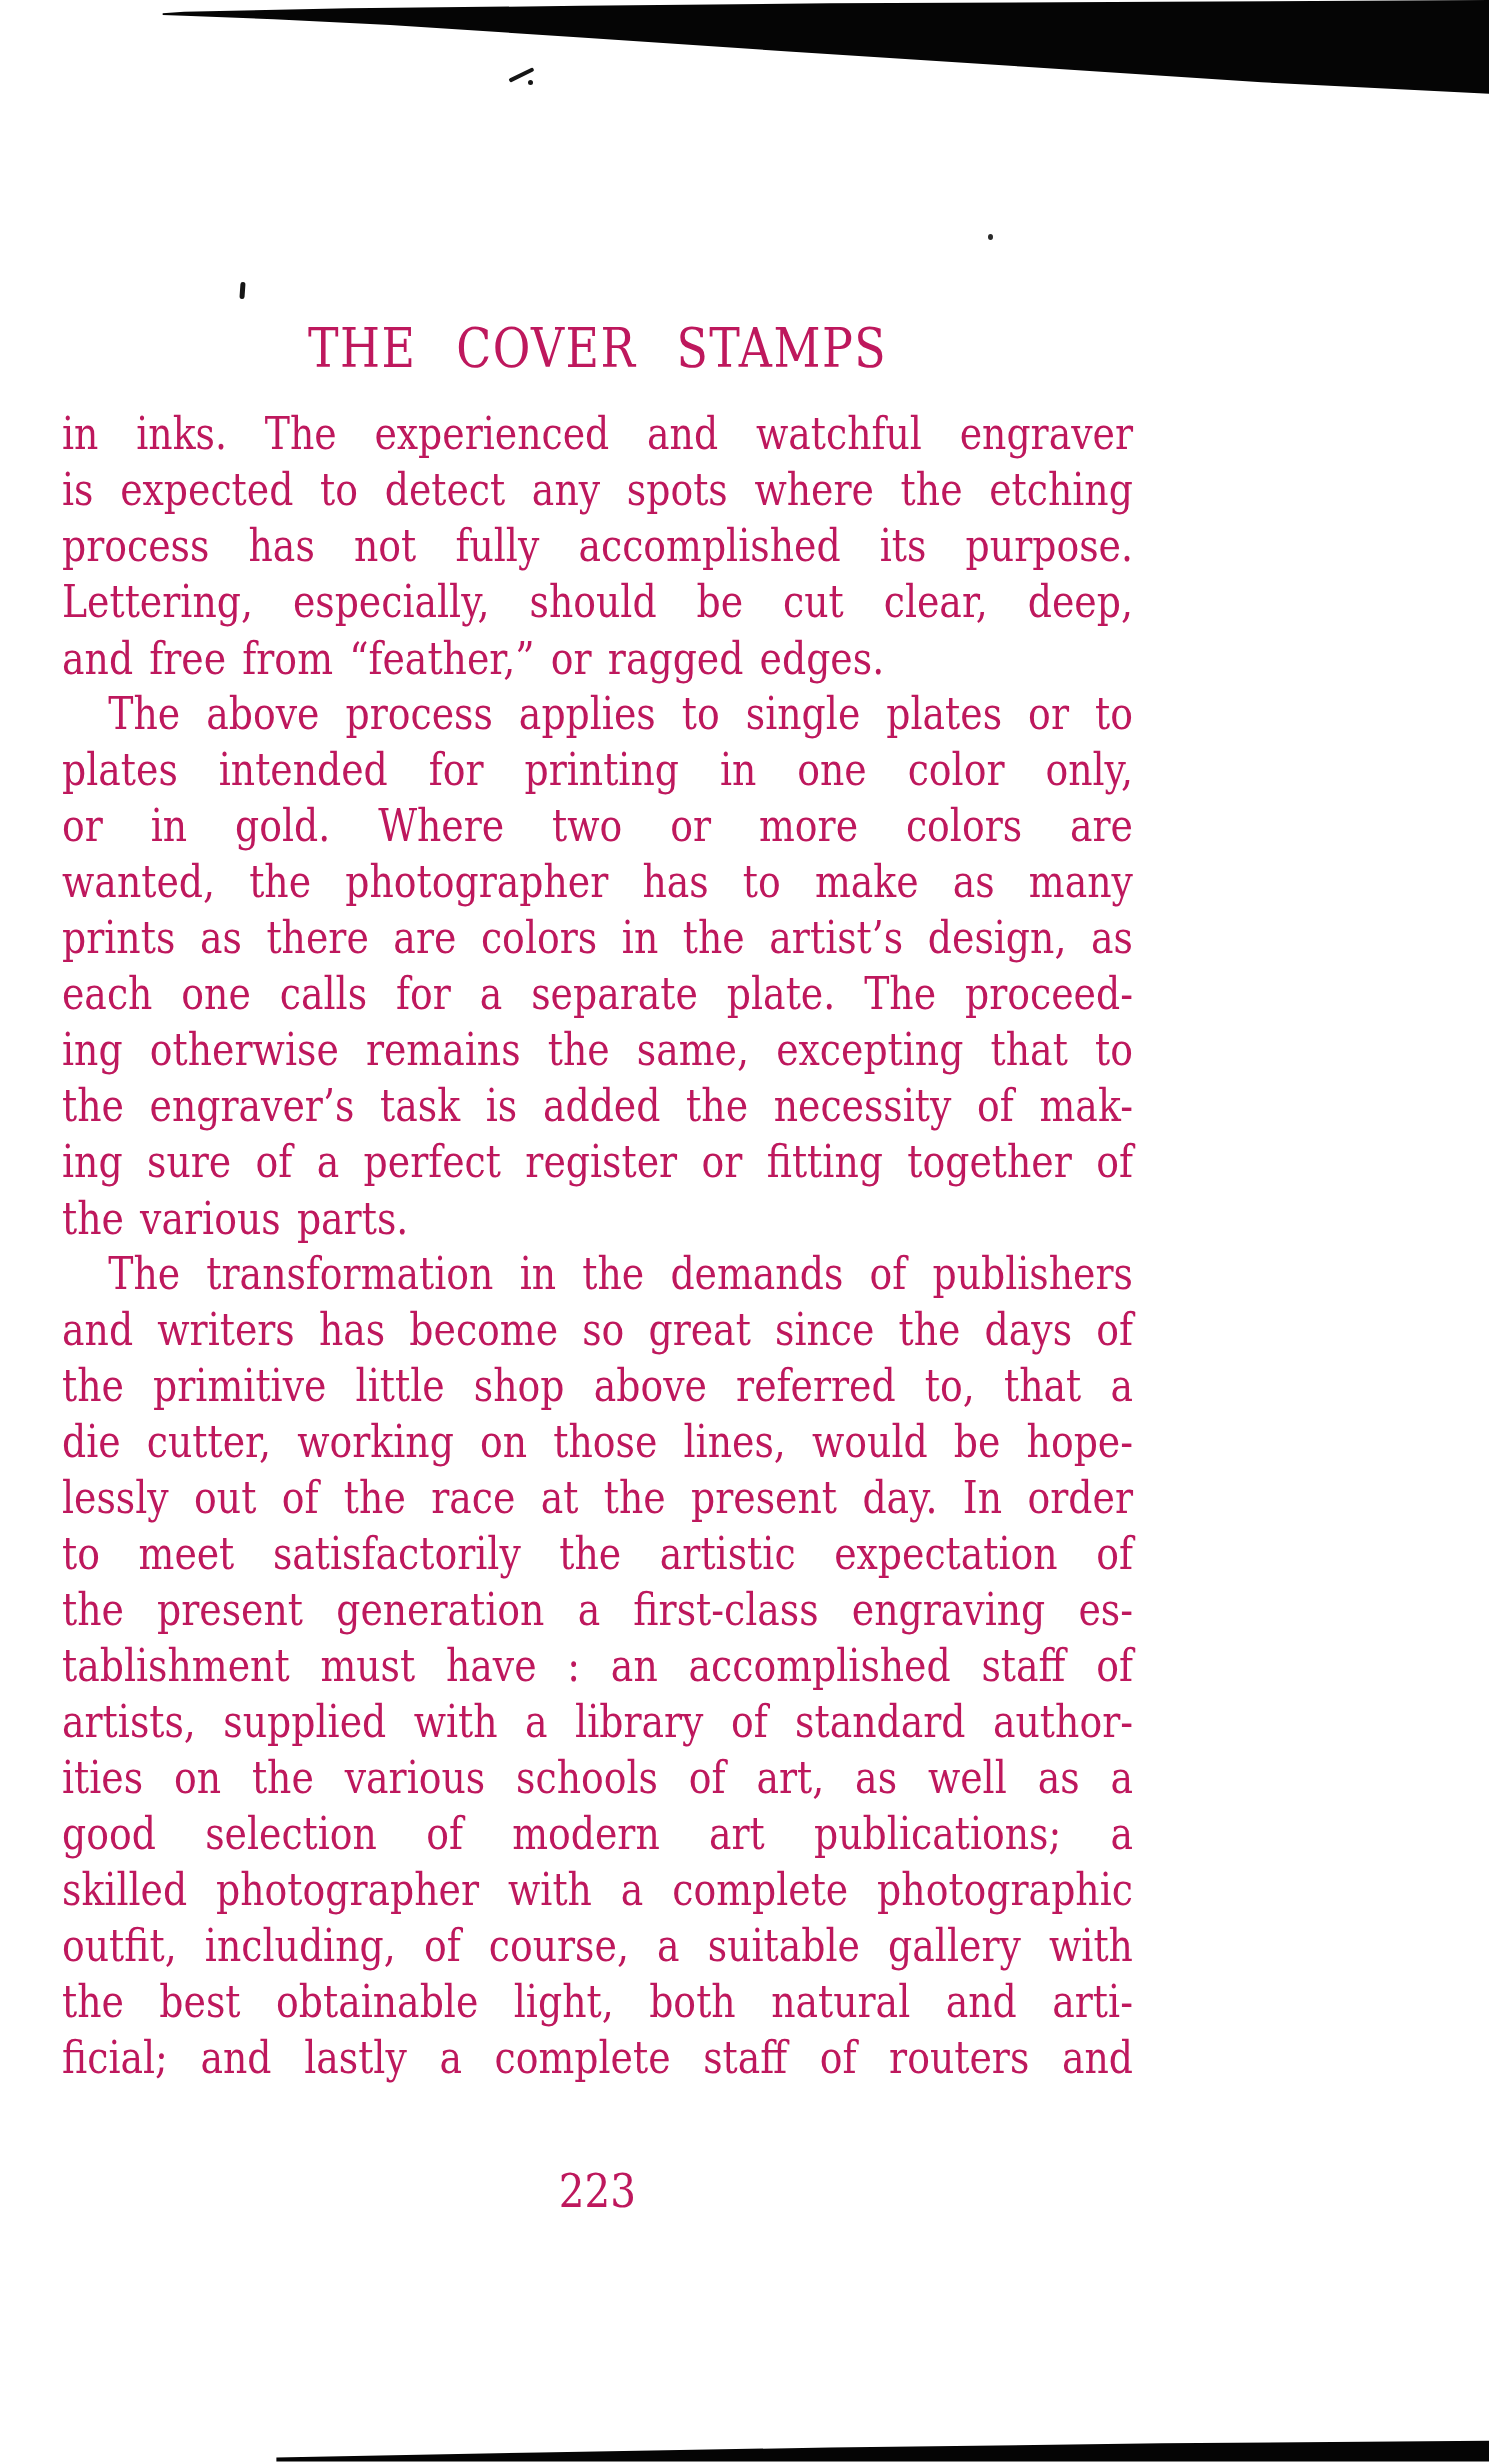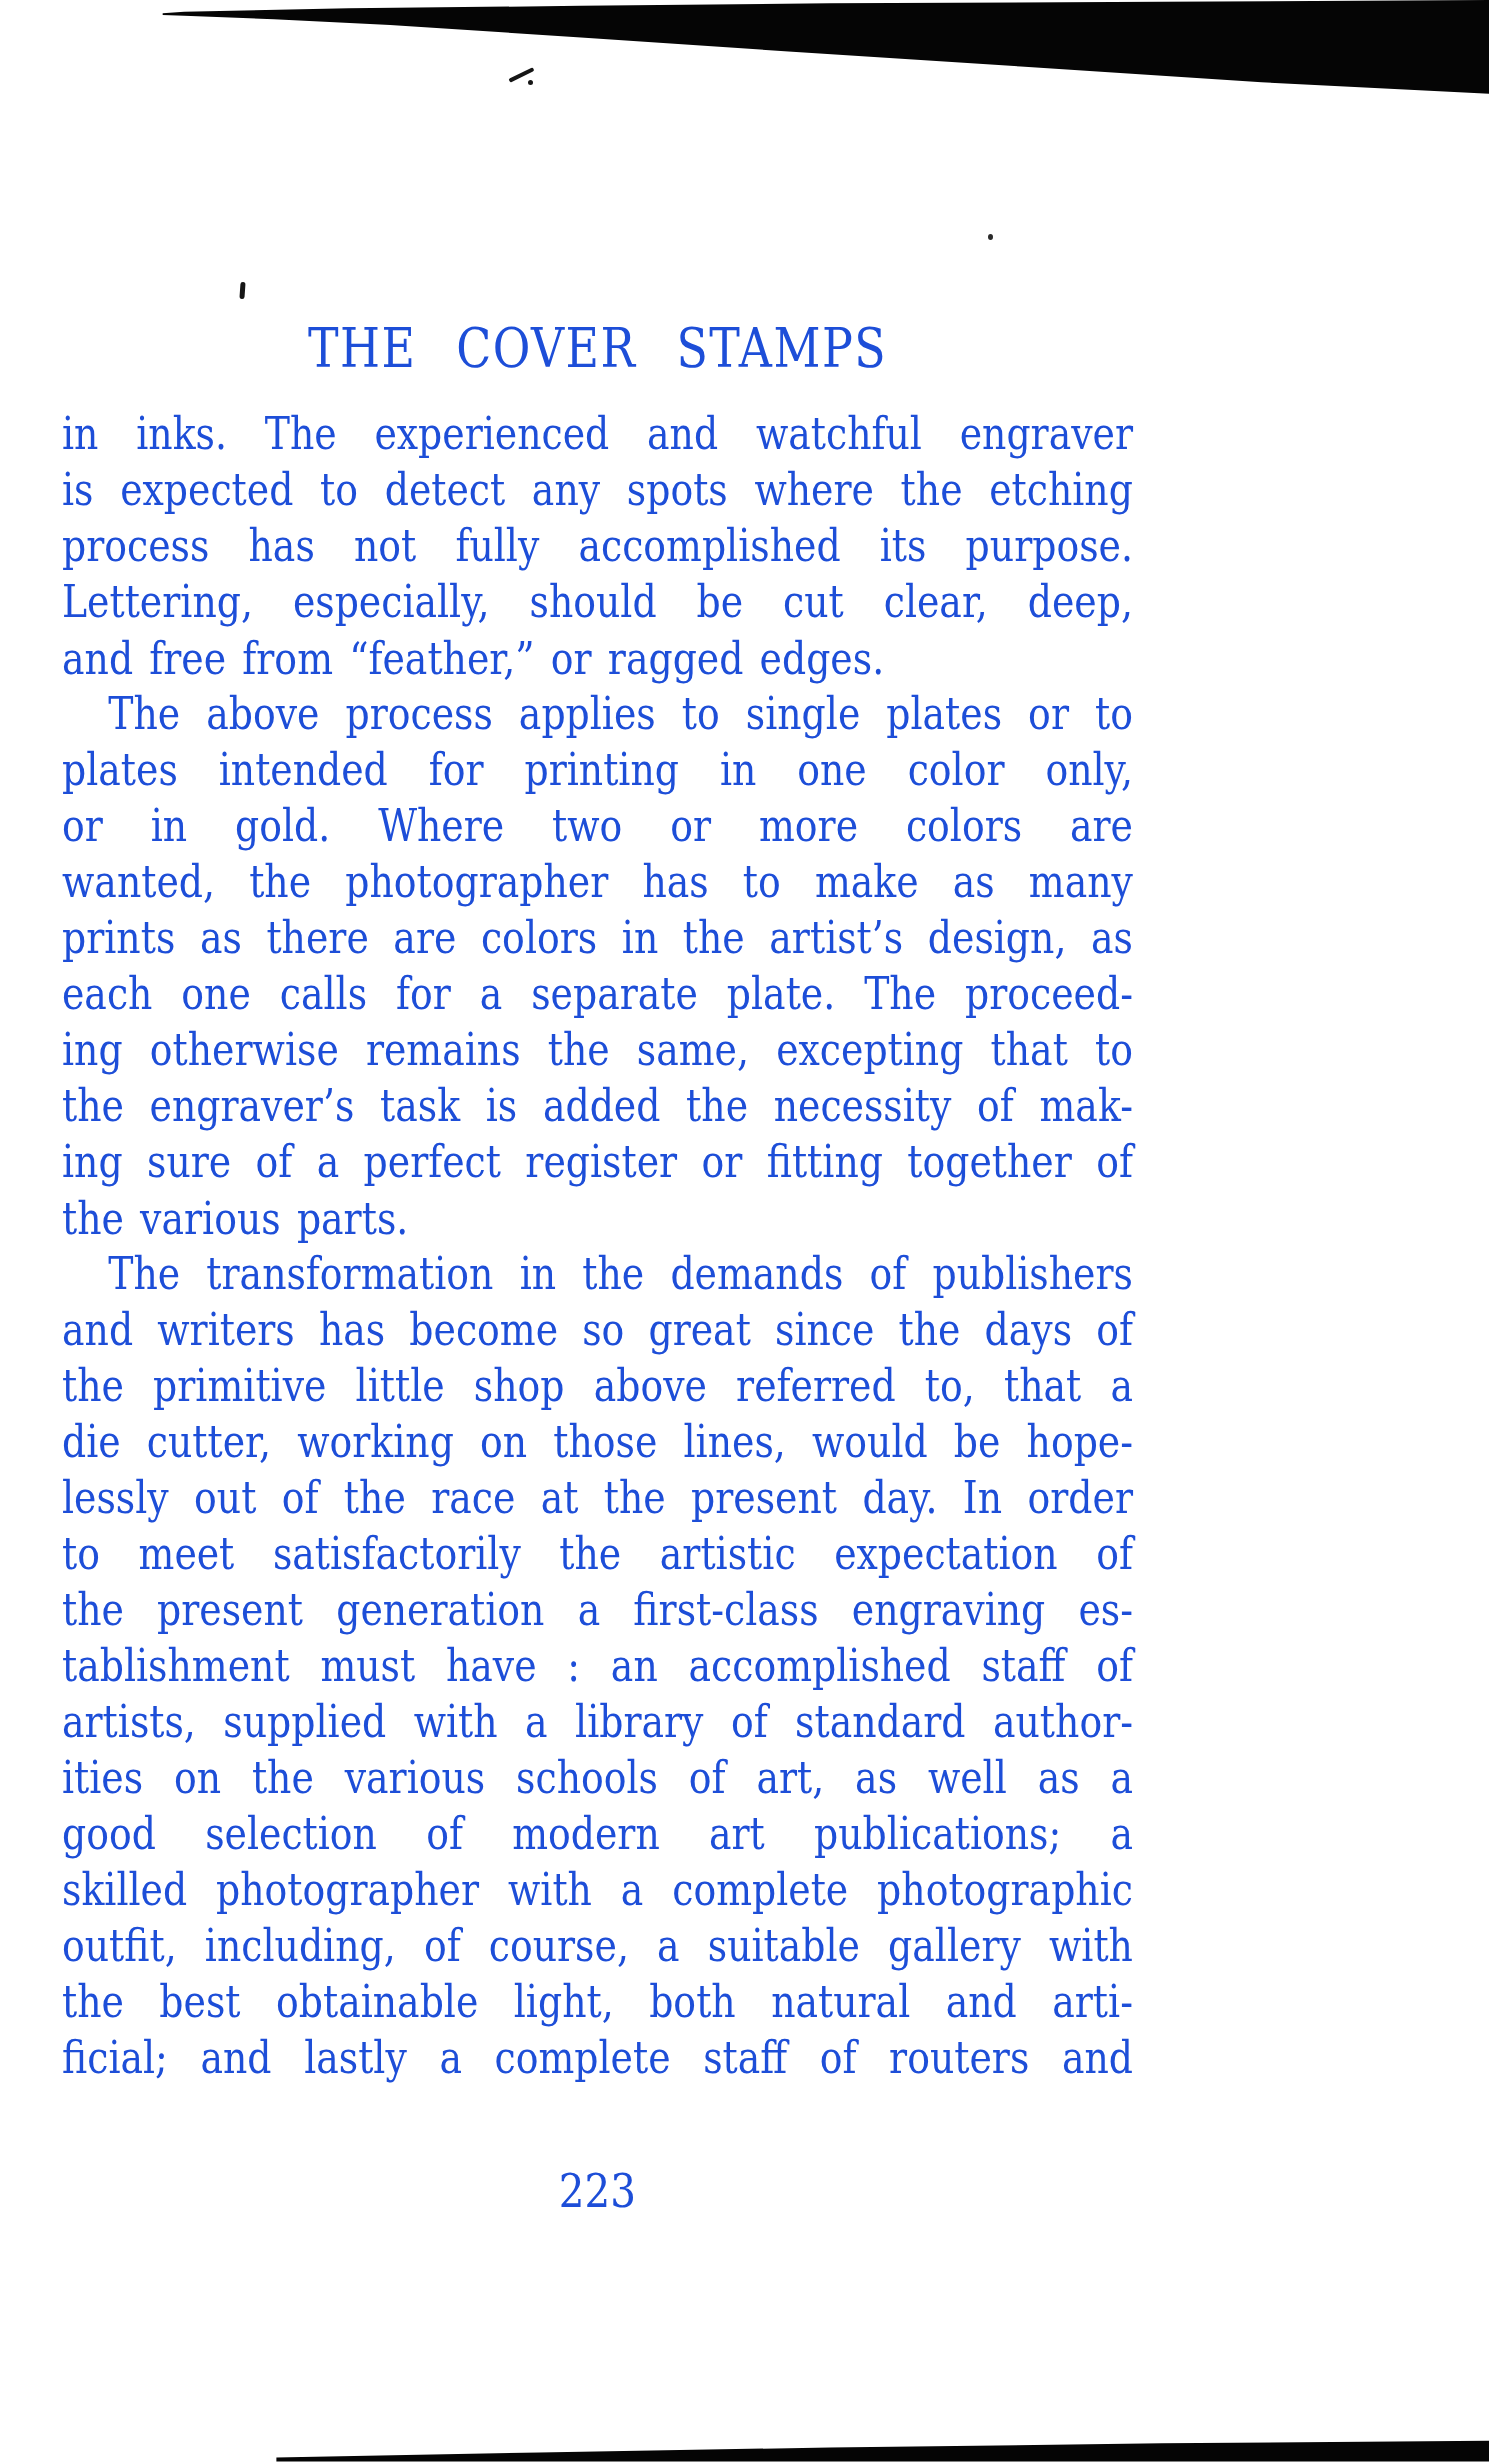--- a/index.html
+++ b/index.html
@@ -3,21 +3,21 @@
 <meta charset="utf-8">
 <style>
   html, body { margin: 0; padding: 0; background: #ffffff; }
   .page {
     position: relative;
     width: 1489px;
     height: 2462px;
     background: #ffffff;
     overflow: hidden;
     font-family: "DejaVu Serif", "Liberation Serif", serif;
-    color: #1d4ed8;
+    color: #be185d;
   }
   .artifact-svg { position: absolute; left: 0; display: block; }
   #top-artifact { top: 0; }
   #bottom-artifact { bottom: 0; }
 
   .title {
     position: absolute;
     left: 62px;
     top: 322px;
     width: 1071px;

